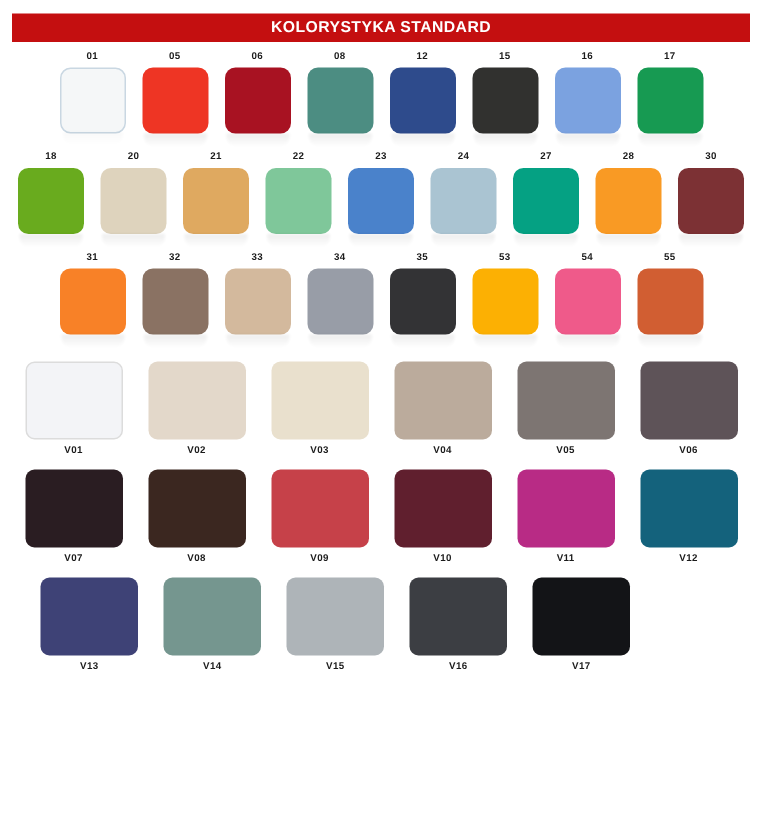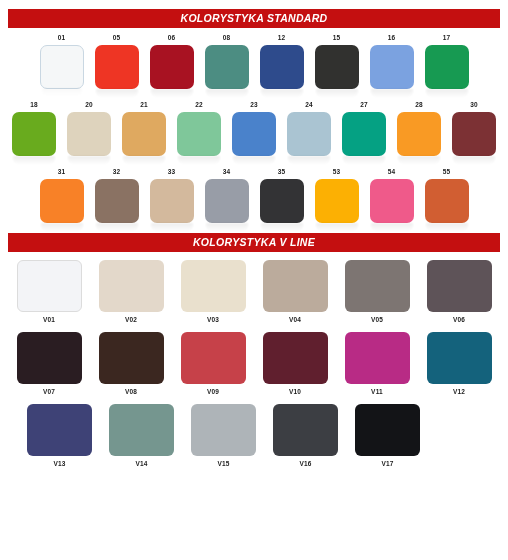--- a/index.html
+++ b/index.html
@@ -24,21 +24,20 @@
   .banner {
     margin: 0 8px;
     background: #c40f10;
     color: #ffffff;
     text-align: center;
     font-weight: bold;
     font-size: 10.5px;
     letter-spacing: 0.3px;
     line-height: 19px;
     height: 19px;
-    font-style: italic;
   }
   .banner-standard { margin-top: 9px; }
   .banner-vline { margin-top: 0px; }
 
   
   .row {
     display: flex;
     justify-content: center;
     align-items: flex-end;
     width: 508px;
@@ -233,21 +232,20 @@
         <div class="std-swatch" style="background: rgb(239, 90, 138);"></div>
       </div>
       <div class="std-cell">
         <div class="std-label">55</div>
         <div class="std-swatch" style="background: rgb(209, 94, 50);"></div>
       </div>
     </div>
 
   <div class="spacer-med"></div>
 
-  <div class="banner banner-vline">KOLORYSTYKA V LINE</div>
 
   <div class="row v-row">
       <div class="v-cell">
         <div class="v-swatch pale" style="background: rgb(243, 244, 247);"></div>
         <div class="v-label">V01</div>
       </div>
       <div class="v-cell">
         <div class="v-swatch" style="background: rgb(227, 216, 202);"></div>
         <div class="v-label">V02</div>
       </div>

